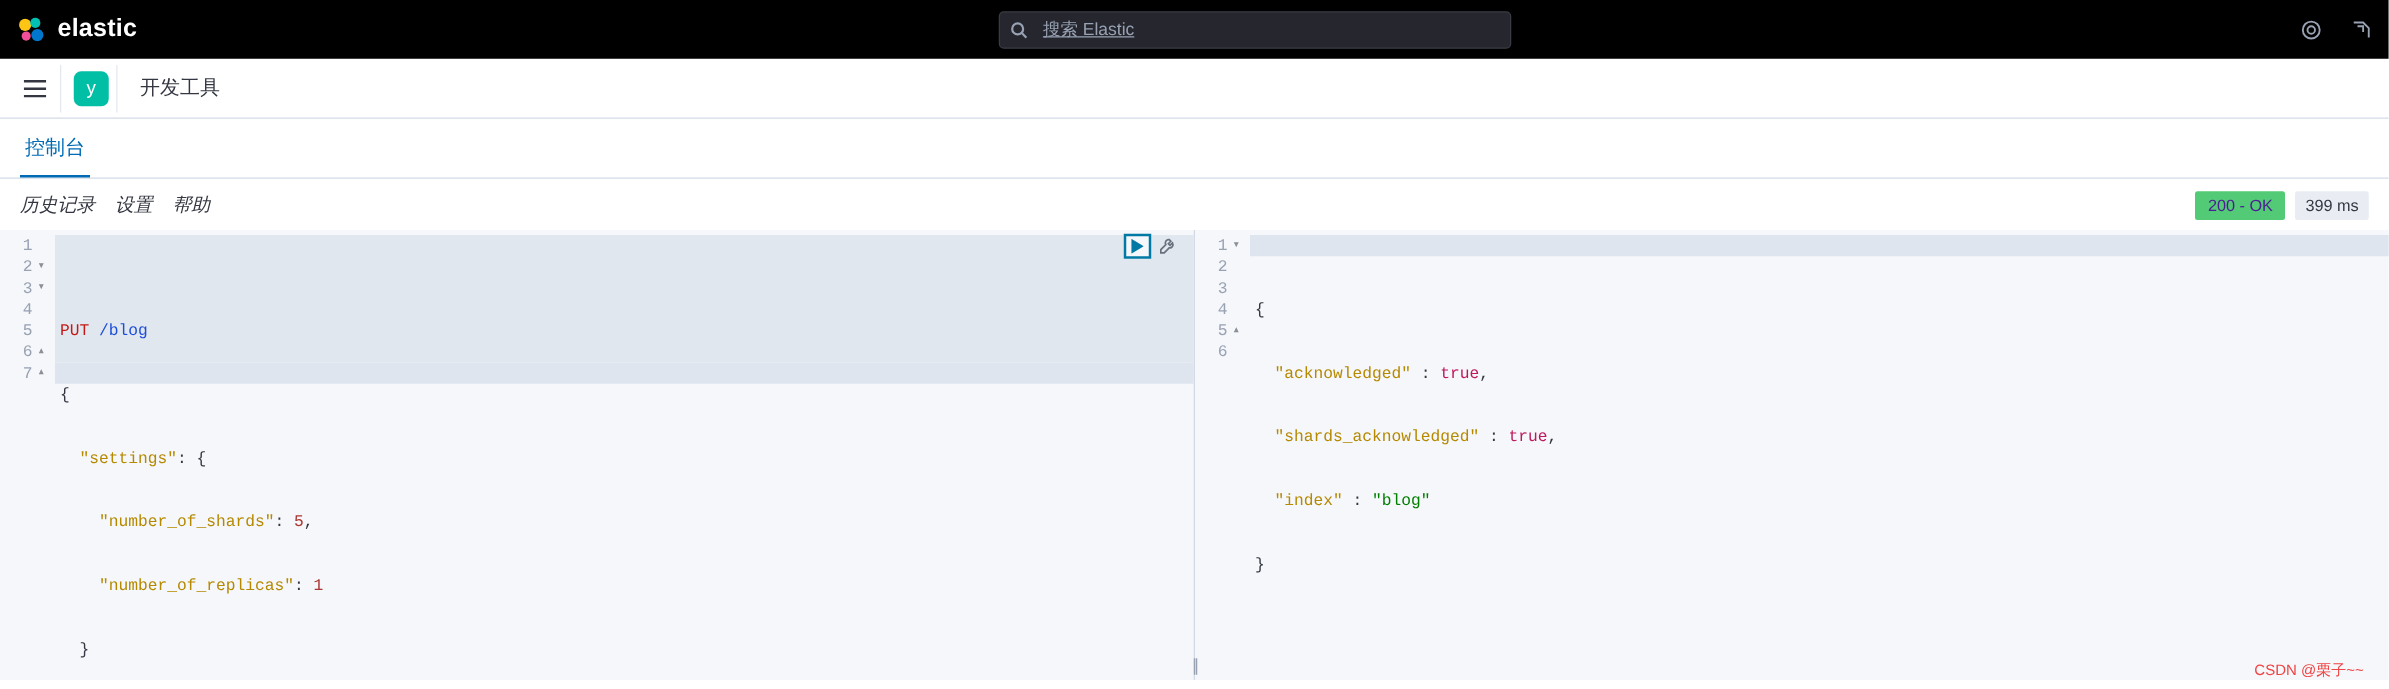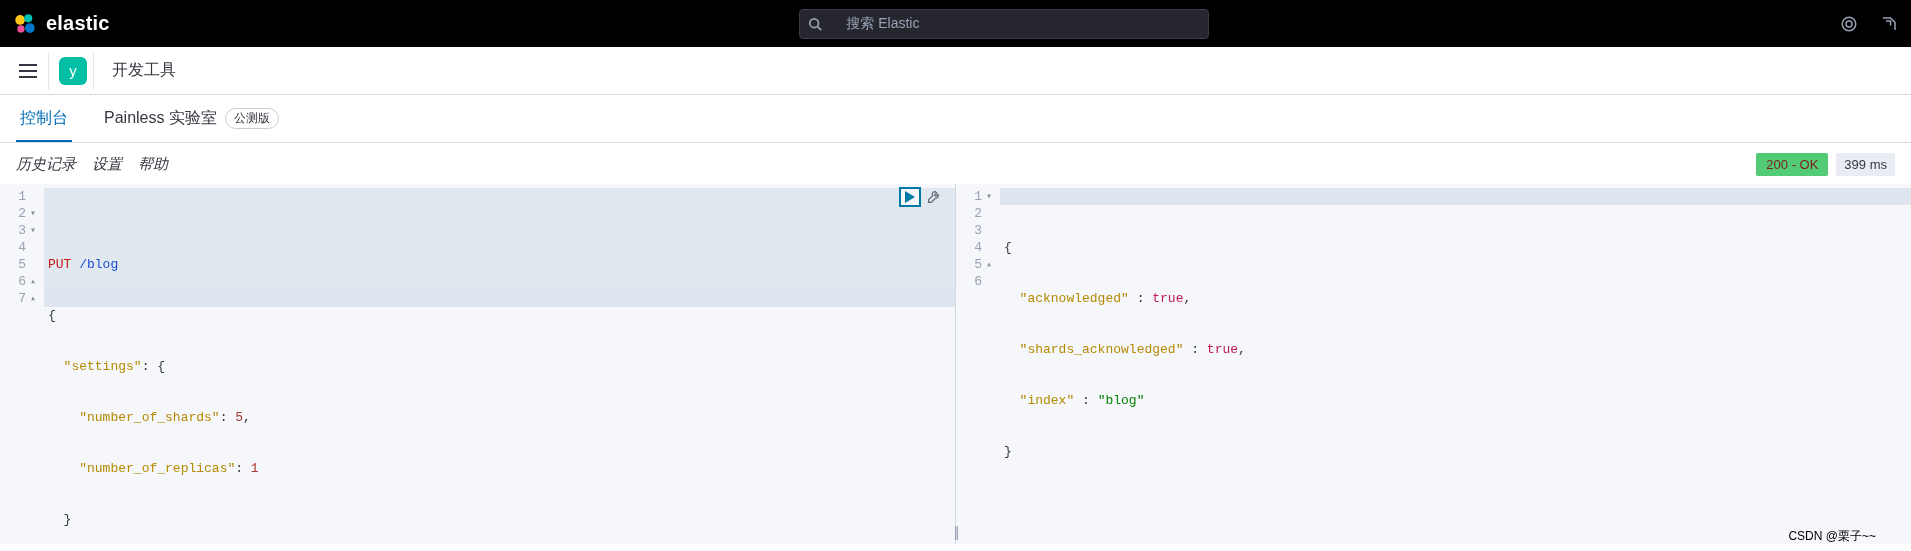--- a/index.html
+++ b/index.html
@@ -37,21 +37,21 @@
     align-items: center;
     width: 410px;
     height: 30px;
     border: 1px solid #3a3c45;
     border-radius: 4px;
     padding: 0 8px;
     color: #98a2b3;
     background: #25262e;
   }
   .search-box svg { flex: none; }
-  .search-box .ph { margin-left: 24px; font-size: 14px; color:#98a2b3; }
+  .search-box .ph { margin-left: 12px; font-size: 14px; color:#98a2b3;text-decoration:underline; }
   .hdr-right { display:flex; align-items:center; gap:20px; }
   .hdr-icon { width:20px; height:20px; color:#98a2b3; display:flex; align-items:center; justify-content:center; }
 
   
   .app-bar {
     display: flex;
     align-items: center;
     height: 48px;
     border-bottom: 1px solid #d3dae6;
     padding: 0 10px;
@@ -104,21 +104,21 @@
   .toolbar {
     display:flex; align-items:center;
     padding: 10px 16px 8px;
     gap: 16px;
   }
   .toolbar .link { font-size:15px; color:#343741; cursor:pointer;font-style:italic; }
   .toolbar .right {
     margin-left:auto; display:flex; align-items:center; gap:8px;
   }
   .status-badge {
-    background:#53ca76; color:#7f1d1d; font-size:13px;
+    background:#53ca76; color:#4c1d95; font-size:13px;
     padding:4px 10px; border-radius:2px; font-weight:500;
   }
   .time-badge {
     background:#e9edf3; color:#343741; font-size:13px;
     padding:4px 8px; border-radius:2px;
   }
 
   
   .editors {
     display:flex;
@@ -201,22 +201,22 @@
     left:50%; bottom:4px;
     transform:translateX(-50%);
     color:#98a2b3;
     font-size:14px;
     letter-spacing:-2px;
     user-select:none;
   }
   
   .watermark {
     position:fixed;
-    right:35px; bottom:6px;
-    font-size:12px; color:#000000;
+    right:20px; bottom:6px;
+    font-size:12px; color:#ef4444;
     font-family: sans-serif;
   }
 </style>
 </head>
 <body>
 
 <div class="global-header">
   <div class="logo-cluster">
     <span class="logo-icon">
       <svg width="26" height="26" viewBox="0 0 64 64">
@@ -268,24 +268,20 @@
     <span>y</span>
   </div>
   <div class="vdiv"></div>
   <div class="breadcrumb">开发工具</div>
 </div>
 
 <div class="tabs">
   <div class="tab active">
       <span>控制台</span>
     </div>
-  <div class="tab">
-    <span>Painless 实验室</span>
-    <span class="badge-beta">公测版</span>
-  </div>
 </div>
 
 <div class="toolbar">
   <span class="link">历史记录</span>
   <span class="link">设置</span>
   <span class="link">帮助</span>
   <div class="right">
     <span class="status-badge">200 - OK</span>
     <span class="time-badge">399 ms</span>
   </div>

